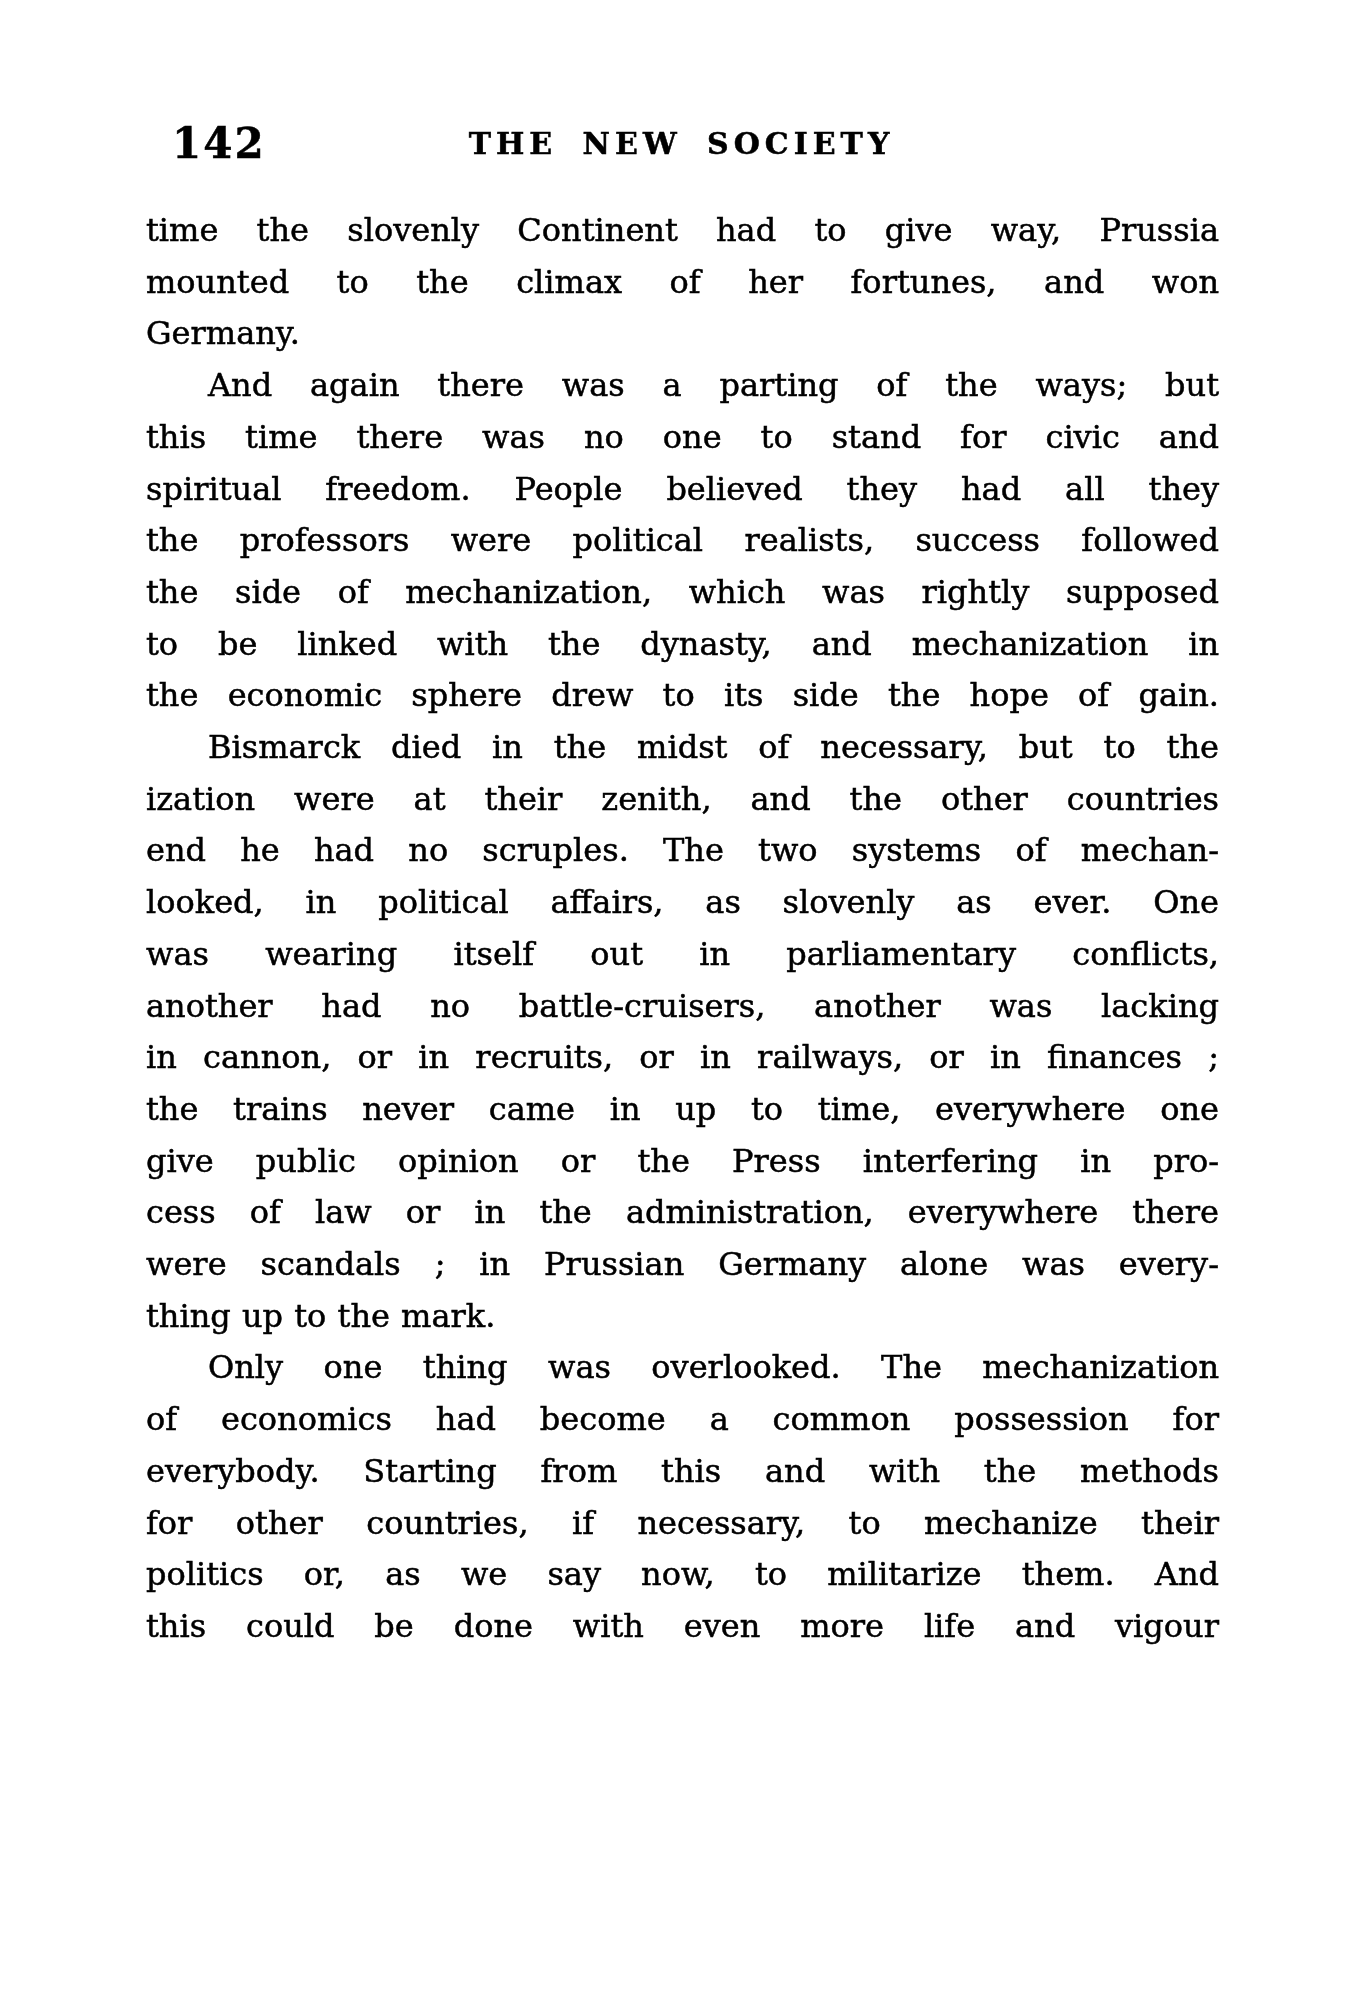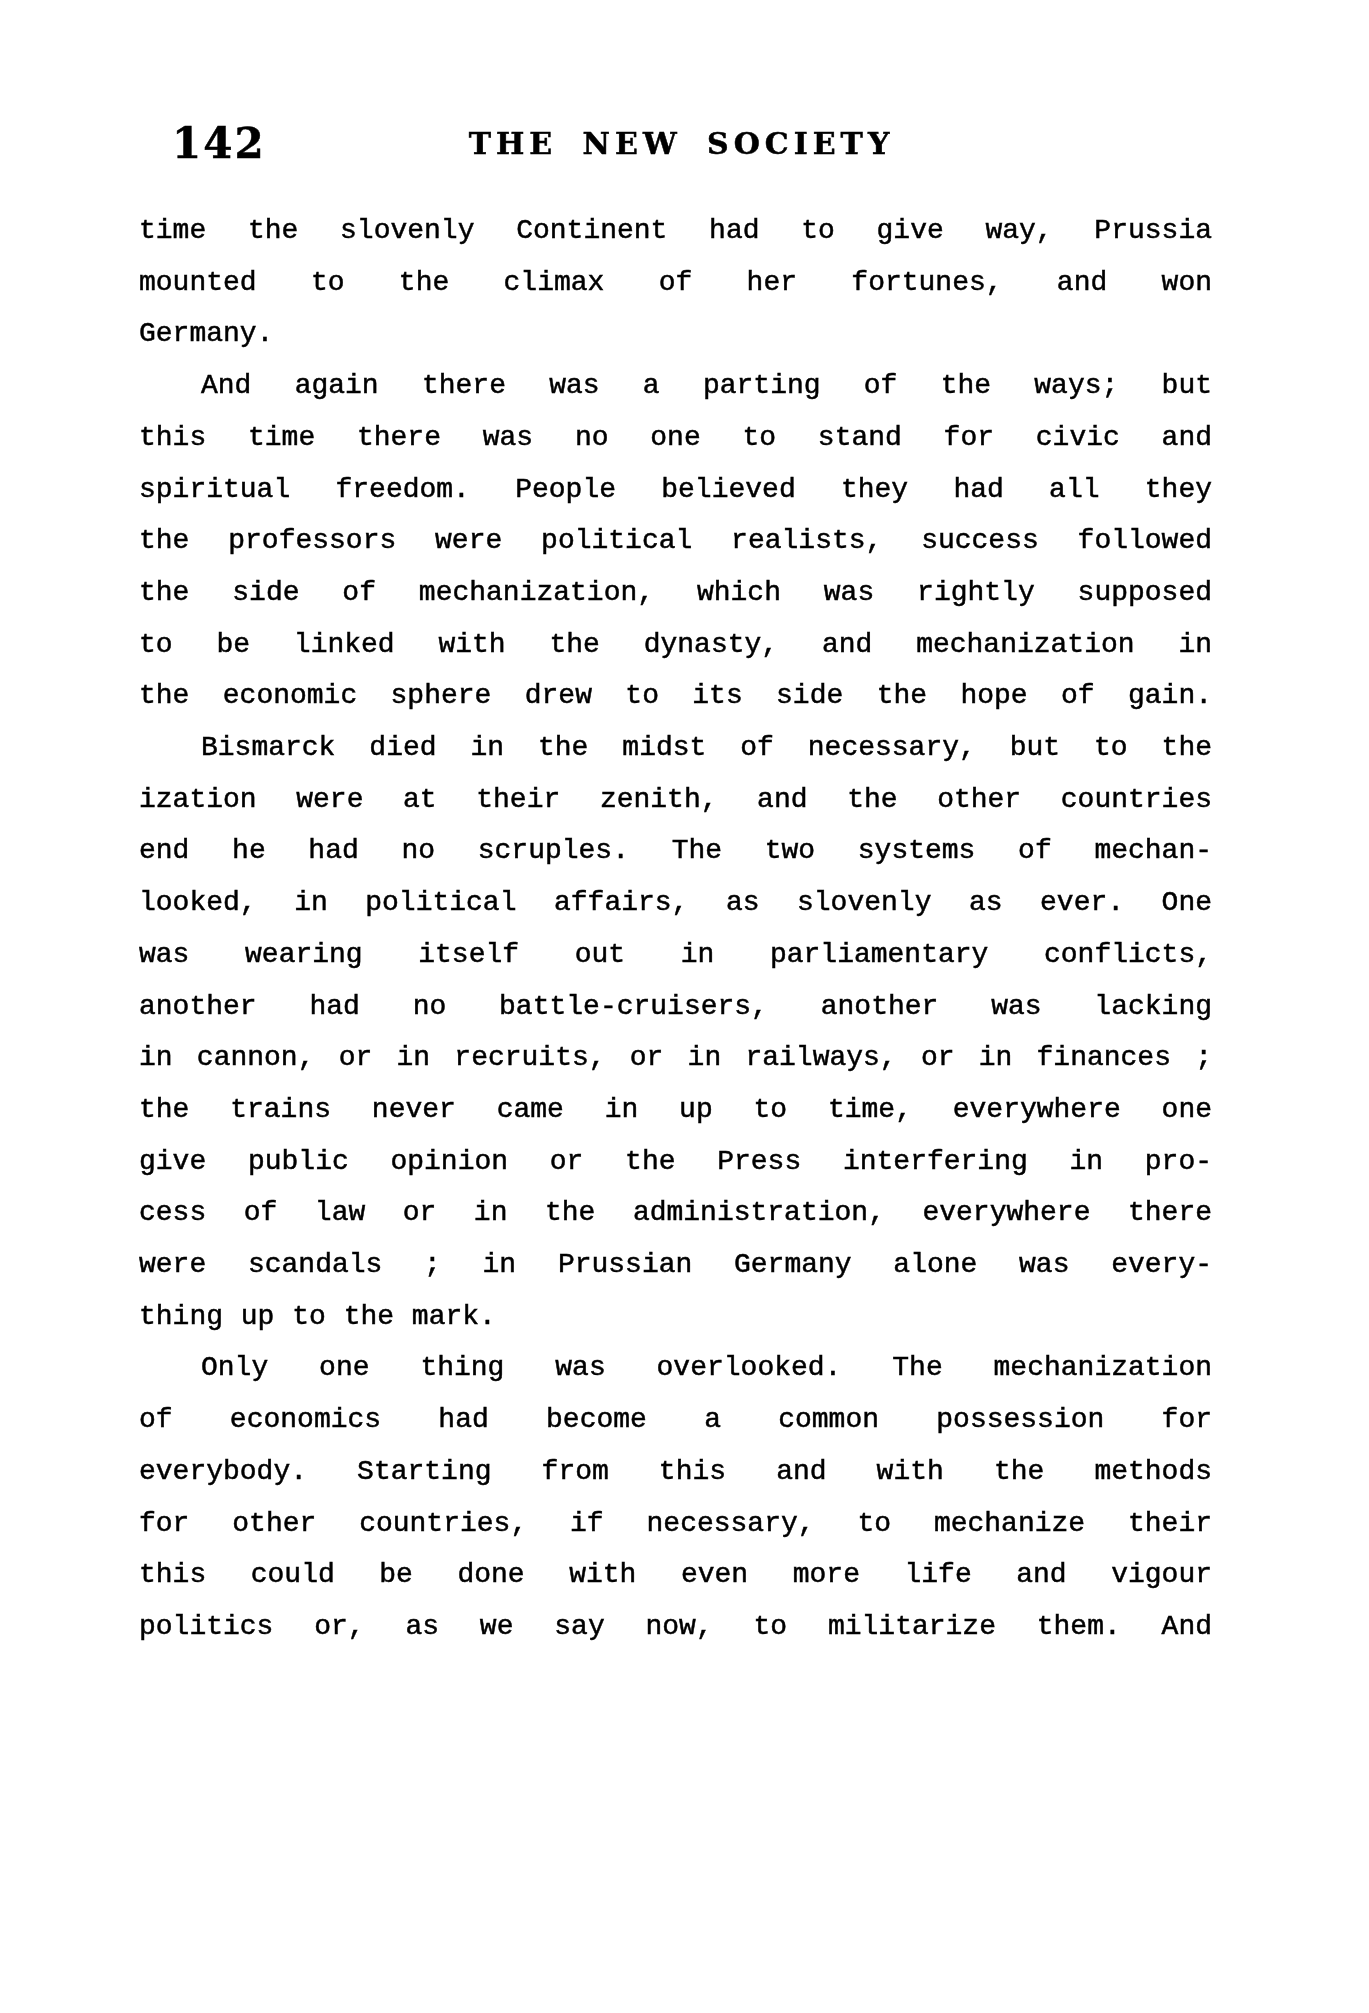--- a/index.html
+++ b/index.html
@@ -38,25 +38,24 @@
     text-align: center;
     font-size: 30px;
     font-weight: 700;
     letter-spacing: 5px;
     word-spacing: 10px;
     line-height: 46px;
   }
   .body-text {
     position: absolute;
     top: 205px;
-    left: 139px;
+    left: 146px;
     width: 1073px;
-    font-size: 28px;
+    font-size: 32px;
     line-height: 51.7px;
-    font-family: Liberation Mono, monospace;
   }
   .line {
     text-align: justify;
     text-align-last: justify;
     word-spacing: 1px;
     white-space: nowrap;
   }
   .line.para-end {
     text-align-last: left;
   }
@@ -92,16 +91,16 @@
       <div class="line">in cannon, or in recruits, or in railways, or in finances ;</div>
       <div class="line">the trains never came in up to time, everywhere one</div>
       <div class="line">give public opinion or the Press interfering in pro-</div>
       <div class="line">cess of law or in the administration, everywhere there</div>
       <div class="line">were scandals ; in Prussian Germany alone was every-</div>
       <div class="line para-end">thing up to the mark.</div>
       <div class="line indent">Only one thing was overlooked. The mechanization</div>
       <div class="line">of economics had become a common possession for</div>
       <div class="line">everybody. Starting from this and with the methods</div>
       <div class="line">for other countries, if necessary, to mechanize their</div>
+      <div class="line">politics or, as we say now, to militarize them. And</div>
       <div class="line">this could be done with even more life and vigour</div>
-      <div class="line">politics or, as we say now, to militarize them. And</div>
     </div>
 </div>
 
 </body></html>

